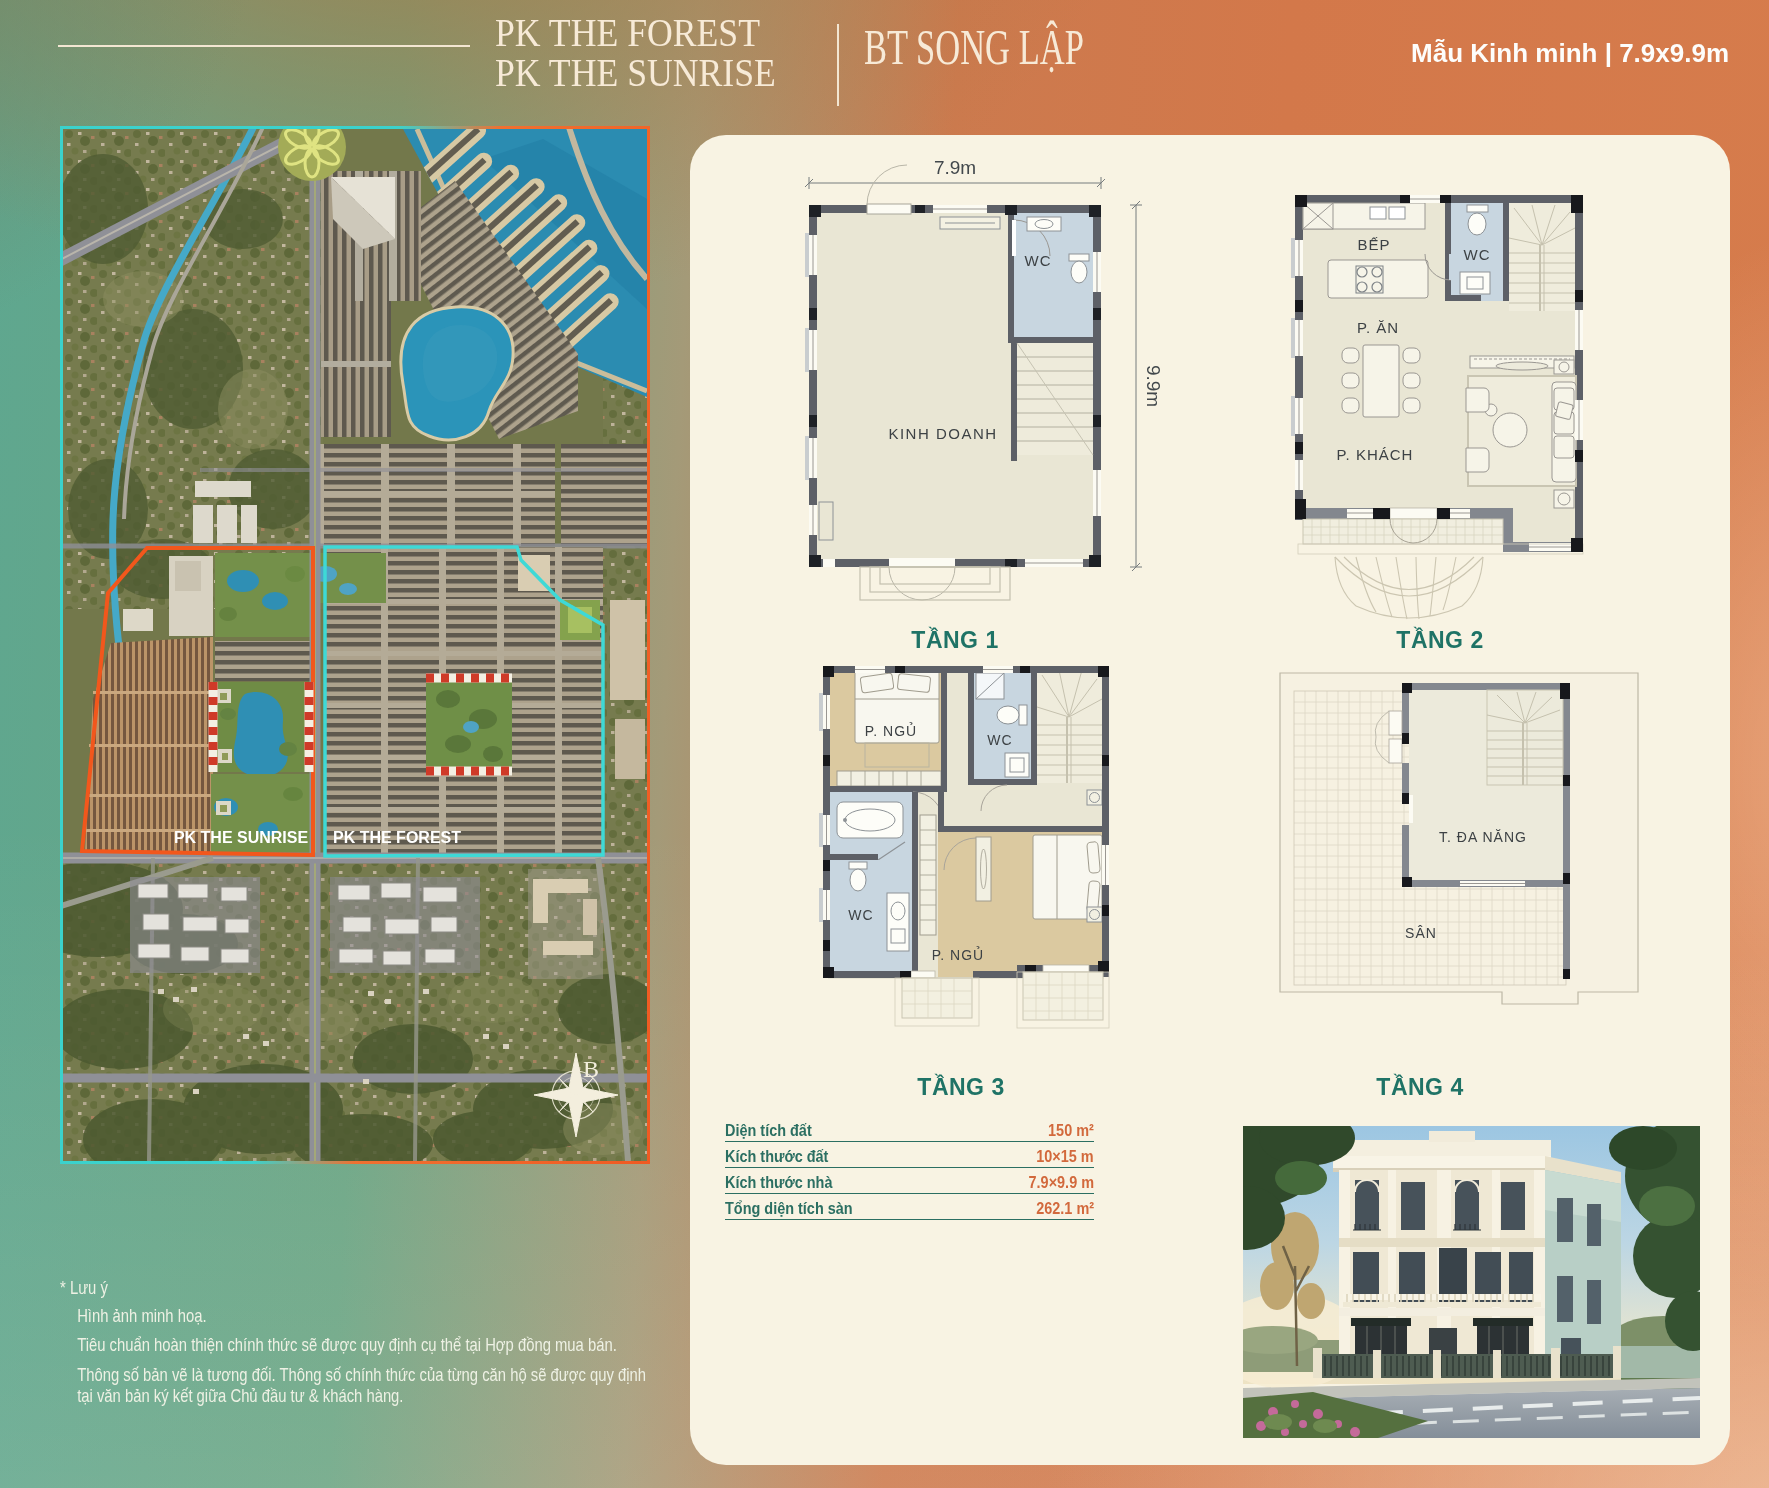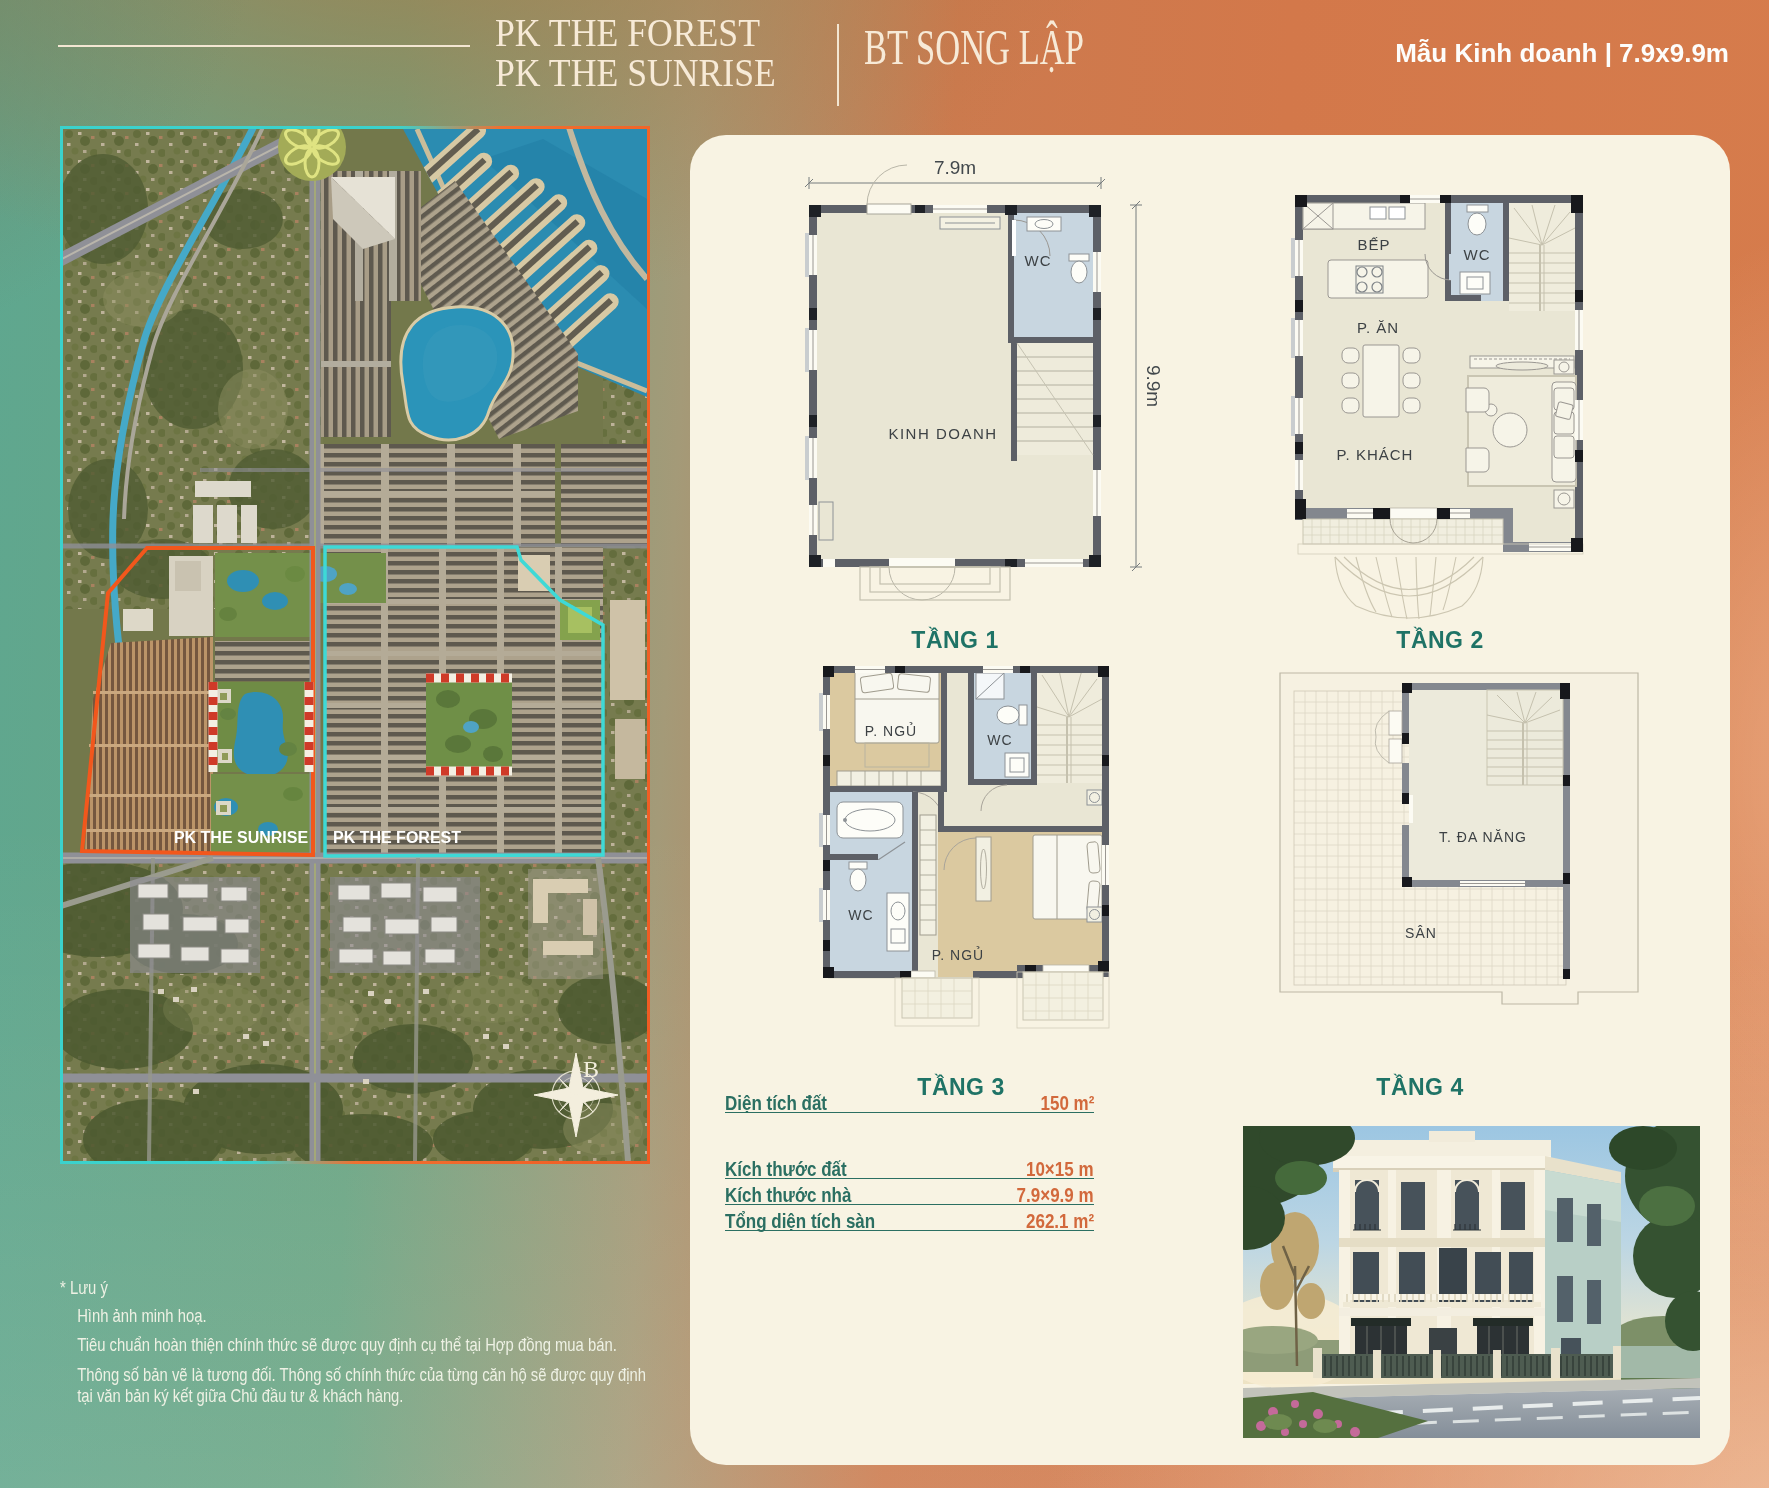--- a/index.html
+++ b/index.html
@@ -22,21 +22,21 @@
 <div class="ov"></div>
 
 <div class="abs" style="left:58px;top:45px;width:412px;height:2px;background:#f3e6d2;"></div>
 
 <div class="abs serif" style="left:495px;top:12px;width:400px;color:#f7ead7;font-size:41px;line-height:40px;font-weight:400;transform:scaleX(0.87);transform-origin:left top;">PK THE FOREST<br>PK THE SUNRISE</div>
 
 <div class="abs" style="left:837px;top:24px;width:2px;height:82px;background:#f3e6d2;"></div>
 
 <div class="abs serif" style="left:864px;top:18px;color:#f7ead7;font-size:50px;transform:scaleX(0.69);transform-origin:left top;">BT SONG LẬP</div>
 
-<div class="abs" style="left:1100px;top:38px;width:629px;text-align:right;color:#fdfdfb;font-size:26px;font-weight:bold;">Mẫu Kinh doanh | 7.9x9.9m</div>
+<div class="abs" style="left:1100px;top:38px;width:629px;text-align:right;color:#fdfdfb;font-size:26px;font-weight:bold;">Mẫu Kinh minh | 7.9x9.9m</div>
 
 <div class="abs" style="left:60px;top:126px;width:584px;height:1032px;padding:3px;background:linear-gradient(98deg,#3bd2cc 0%,#3bd2cc 46%,#f07030 60%,#f05a22 100%);">
 <svg id="mapsvg" width="584" height="1032" viewBox="0 0 584 1032" style="display:block">
 <defs>
   <pattern id="ph" width="9" height="9" patternUnits="userSpaceOnUse">
     <rect width="9" height="9" fill="#ada28c"></rect>
           <rect width="9" height="4.5" fill="#5e594e"></rect>
   </pattern>
   <pattern id="pv" width="9" height="9" patternUnits="userSpaceOnUse">
     <rect width="9" height="9" fill="#a89d87"></rect>
@@ -979,25 +979,25 @@
       <rect x="293" y="218" width="7" height="11"></rect>
         <rect x="293" y="314" width="7" height="10"></rect>
     </g>
   </g>
 
   <text x="151" y="283" text-anchor="middle" font-size="14" fill="#3d4245" letter-spacing="1">SÂN</text>
 
   <text x="150" y="440" text-anchor="middle" font-size="23" font-weight="bold" fill="#1f7366" letter-spacing="0.5">TẦNG 4</text>
 </svg>
 
-<div class="abs" style="left:725px;top:1091px;width:369px;font-size:20px;font-weight:bold;">
+<div class="abs" style="left:725px;top:1120px;width:369px;font-size:17px;font-weight:bold;">
 
   <div style="position:relative;height:20px;padding-top:1px;border-bottom:1.6px solid #2b6f62;"><span style="color:#2b6f62;display:inline-block;transform:scaleX(0.85);transform-origin:left;">Diện tích đất</span><span style="position:absolute;right:0;color:#d2693c;display:inline-block;transform:scaleX(0.85);transform-origin:right;">150 m²</span></div>
 
-  <div style="position:relative;height:20px;padding-top:5px;border-bottom:1.6px solid #2b6f62;margin-top:40px;"><span style="color:#2b6f62;display:inline-block;transform:scaleX(0.85);transform-origin:left;">Kích thước đất</span><span style="position:absolute;right:0;color:#d2693c;display:inline-block;transform:scaleX(0.85);transform-origin:right;">10×15 m</span></div>
+  <div style="position:relative;height:20px;padding-top:5px;border-bottom:1.6px solid #2b6f62;"><span style="color:#2b6f62;display:inline-block;transform:scaleX(0.85);transform-origin:left;">Kích thước đất</span><span style="position:absolute;right:0;color:#d2693c;display:inline-block;transform:scaleX(0.85);transform-origin:right;">10×15 m</span></div>
 
   <div style="position:relative;height:20px;padding-top:5px;border-bottom:1.6px solid #2b6f62;"><span style="color:#2b6f62;display:inline-block;transform:scaleX(0.85);transform-origin:left;">Kích thước nhà</span><span style="position:absolute;right:0;color:#d2693c;display:inline-block;transform:scaleX(0.85);transform-origin:right;">7.9×9.9 m</span></div>
 
   <div style="position:relative;height:20px;padding-top:5px;border-bottom:1.6px solid #2b6f62;text-decoration:underline;"><span style="color:#2b6f62;display:inline-block;transform:scaleX(0.85);transform-origin:left;">Tổng diện tích sàn</span><span style="position:absolute;right:0;color:#d2693c;display:inline-block;transform:scaleX(0.85);transform-origin:right;">262.1 m²</span></div>
 </div>
 
 <svg class="abs" id="villa" style="left:1243px;top:1126px;" width="457" height="312" viewBox="0 0 457 312">
   <defs>
     <linearGradient id="sky" x1="0" y1="0" x2="0" y2="1">
       <stop offset="0" stop-color="#9cc6e2"></stop>

